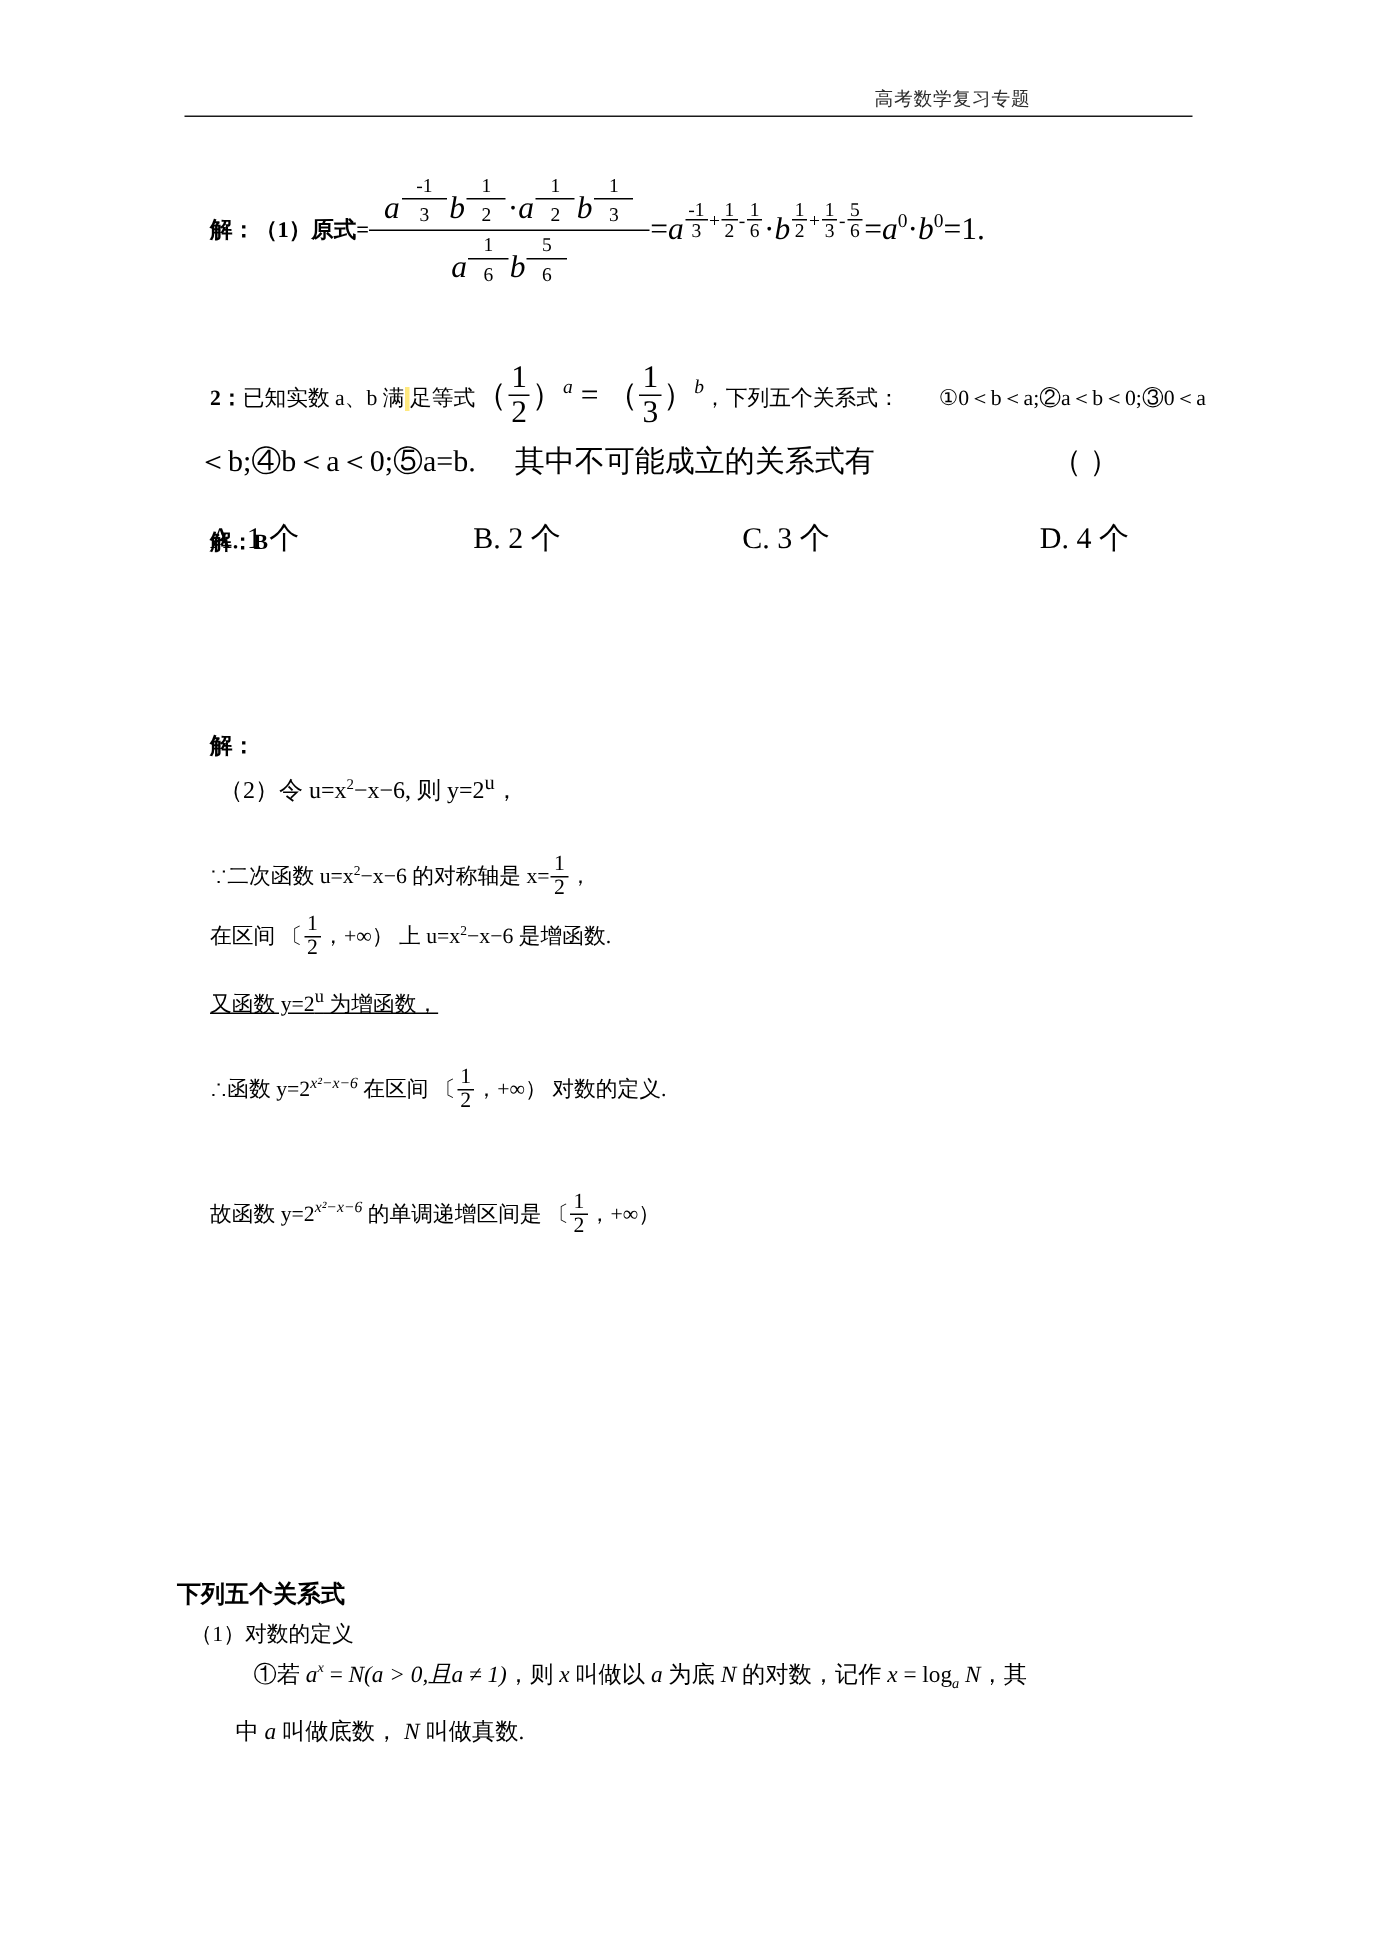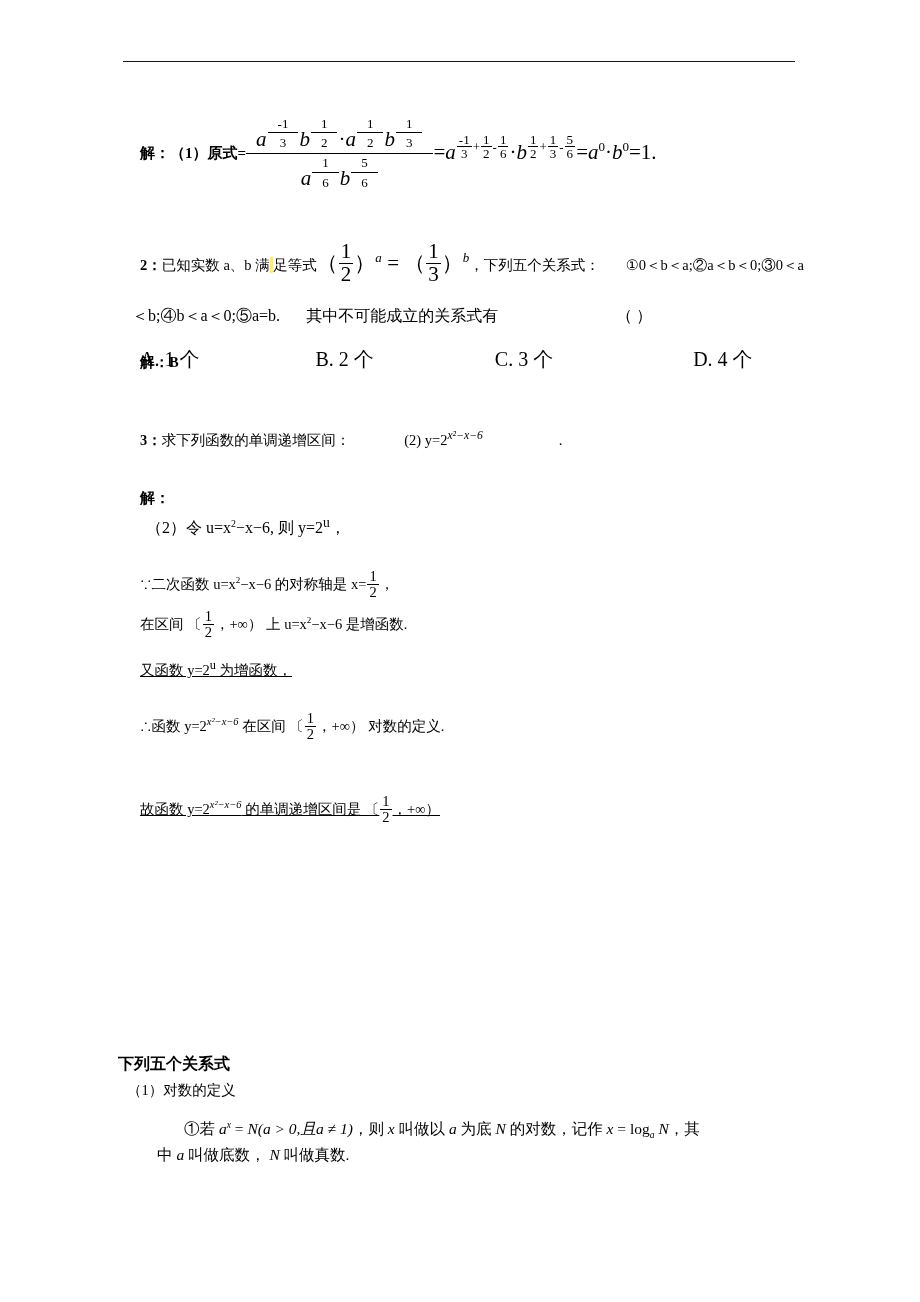--- a/index.html
+++ b/index.html
@@ -81,54 +81,55 @@
   sub.ex { font-size: 0.62em; vertical-align: sub; line-height: 0; }
 
   .hl { background: #ffe97f; }
 
   
   #formula1 { left: 140px; top: 118px; font-size: 20px; }
   #formula1 .lead { font-size: 15px; font-weight: bold; position: relative; top: -1px; text-align: center; }
   #formula1 .mathline { font-size: 21px; }
 
   #p2-line1 { left: 140px; top: 243px; font-size: 14.5px; }
-  #p2-line2 { left: 132px; top: 304px; font-size: 16px; }
+  #p2-line2 { left: 132px; top: 293px; font-size: 20px; }
   #p2-opts  { left: 140px; top: 320px; font-size: 20px; margin-top: 24px; }
   #p2-ans   { left: 140px; top: 352px; font-size: 14.5px; }
 
   #p3-line  { left: 140px; top: 430px; font-size: 14.5px; }
   #p3-jie   { left: 140px; top: 487px; font-size: 15px; }
   #p3-s1    { left: 146px; top: 516px; font-size: 16px; }
   #p3-s2    { left: 140px; top: 570px; font-size: 14.5px; }
   #p3-s3    { left: 140px; top: 610px; font-size: 14.5px; }
   #p3-s4    { left: 140px; top: 660px; font-size: 14.5px; text-decoration: underline; }
   #p3-s5    { left: 140px; top: 712px; font-size: 14.5px; }
-  #p3-s6    { left: 140px; top: 795px; font-size: 14.5px; text-decoration: underline; }
+  #p3-s6    { left: 140px; top: 795px; font-size: 14.5px; }
 
   #sec-title  { left: 118px; top: 1008px; font-size: 25px; letter-spacing: 1px; }
   #sec-sub    { left: 118px; top: 1052px; font-size: 16px; font-weight: bold; }
   #sec-item1  { left: 127px; top: 1080px; font-size: 14.5px; }
-  #def-line1  { left: 184px; top: 1105px; font-size: 15.5px; margin-top: 12px; }
+  #def-line1  { left: 169px; top: 1105px; font-size: 15.5px; }
   #def-line2  { left: 157px; top: 1143px; font-size: 15.5px; }
 
   .big2 { font-size: 1.45em; }
   .opt-gap-1 { display: inline-block; width: 116px; }
   .opt-gap-2 { display: inline-block; width: 121px; }
   .opt-gap-3 { display: inline-block; width: 140px; }
   .gap-sm { display: inline-block; width: 26px; }
   .gap-md { display: inline-block; width: 54px; }
   .gap-lg { display: inline-block; width: 118px; }
   .gap-xl { display: inline-block; width: 76px; }
 </style>
 </head>
 <body>
 
 <div class="page">
 
   <div class="page-header">
+    <div class="hdr-text">高考数学复习专题</div>
     <div class="hdr-rule"></div>
   </div>
 
   <div class="blk cn" id="formula1">
     <span class="lead bold">解：（1）原式=</span><span class="mathline"><span class="bigfrac"><span class="num"><span class="mi">a</span><sup class="ex"><span class="frac"><span class="num"><span>-</span><span>1</span></span><span class="den">3</span></span></sup><span class="mi">b</span><sup class="ex"><span class="frac"><span class="num">1</span><span class="den">2</span></span></sup><span class="mr">·</span><span class="mi">a</span><sup class="ex"><span class="frac"><span class="num">1</span><span class="den">2</span></span></sup><span class="mi">b</span><sup class="ex"><span class="frac"><span class="num">1</span><span class="den">3</span></span></sup></span><span class="den"><span class="mi">a</span><sup class="ex"><span class="frac"><span class="num">1</span><span class="den">6</span></span></sup><span class="mi">b</span><sup class="ex"><span class="frac"><span class="num">5</span><span class="den">6</span></span></sup></span></span><span class="mr">=</span><span class="mi">a</span><sup class="ex"><span class="frac"><span class="num"><span>-</span><span>1</span></span><span class="den">3</span></span><span>+</span><span class="frac"><span class="num">1</span><span class="den">2</span></span><span>-</span><span class="frac"><span class="num">1</span><span class="den">6</span></span></sup><span class="mr">·</span><span class="mi">b</span><sup class="ex"><span class="frac"><span class="num">1</span><span class="den">2</span></span><span>+</span><span class="frac"><span class="num">1</span><span class="den">3</span></span><span>-</span><span class="frac"><span class="num">5</span><span class="den">6</span></span></sup><span class="mr">=</span><span class="mi">a</span><sup class="ex">0</sup><span class="mr">·</span><span class="mi">b</span><sup class="ex">0</sup><span class="mr">=</span><span class="mr">1.</span></span>
   </div>
 
   <div class="blk cn" id="p2-line1">
     <span class="bold">2：</span><span>已知实数 a、b 满</span><span class="hl">&nbsp;</span><span>足等式</span><span class="big2">（<span class="frac"><span class="num">1</span><span class="den">2</span></span>）<sup class="ex mi">a</sup> <span>=</span> （<span class="frac"><span class="num">1</span><span class="den">3</span></span>）<sup class="ex mi">b</sup></span><span>，下列五个关系式：</span><span class="gap-sm"></span><span>①0＜b＜a;②a＜b＜0;③0＜a</span>
   </div>
@@ -136,23 +137,20 @@
   <div class="blk cn" id="p2-line2">
     <span>＜b;④b＜a＜0;⑤a=b.</span><span class="gap-sm"></span><span>其中不可能成立的关系式有</span><span class="gap-lg"></span><span>（    ）</span>
   </div>
 
   <div class="blk cn" id="p2-opts">
     <span>A. 1 个</span><span class="opt-gap-1"></span><span>B. 2 个</span><span class="opt-gap-2"></span><span>C. 3 个</span><span class="opt-gap-3"></span><span>D. 4 个</span>
   </div>
 
   <div class="blk cn bold" id="p2-ans">解：B</div>
 
-  <div class="blk cn" id="p3-line">
-    <span class="bold">3：</span><span>求下列函数的单调递增区间：</span><span class="gap-md"></span><span>(2) y=2</span><sup class="ex mi" style="font-size:0.80em">x²−x−6</sup><span class="gap-xl"></span><span>.</span>
-  </div>
 
   <div class="blk cn bold" id="p3-jie">解：</div>
 
   <div class="blk cn" id="p3-s1">
     <span>（2）令 u=x</span><sup class="ex">2</sup><span>−x−6, 则 y=2</span><sup class="ex" style="font-size:0.85em">u</sup><span>，</span>
   </div>
 
   <div class="blk cn" id="p3-s2">
     <span>∵二次函数 u=x</span><sup class="ex">2</sup><span>−x−6 的对称轴是 x=</span><span class="frac"><span class="num">1</span><span class="den">2</span></span><span>，</span>
   </div>

